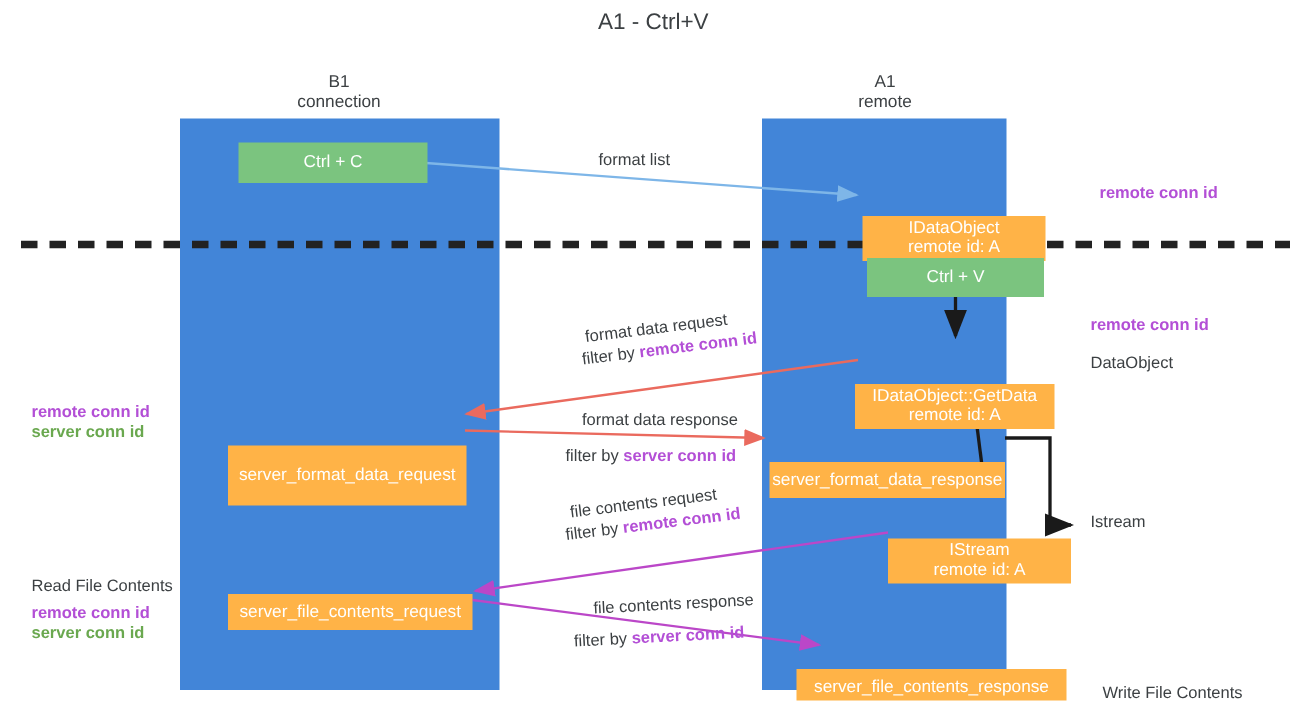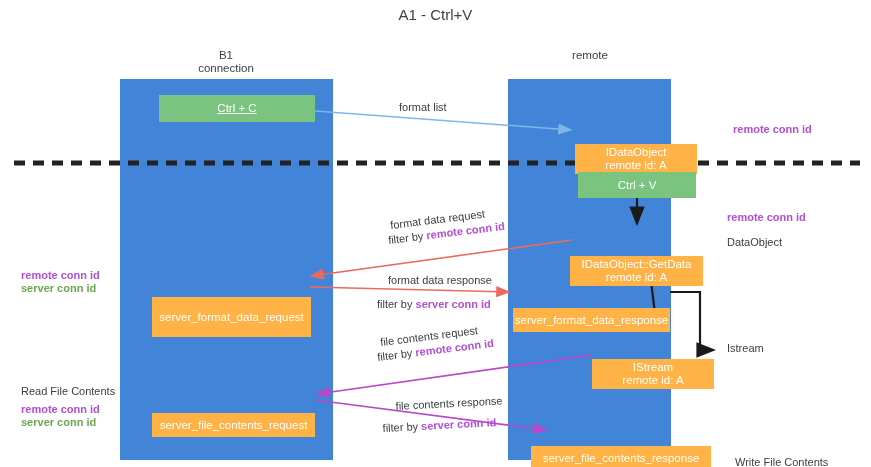--- a/index.html
+++ b/index.html
@@ -58,20 +58,21 @@
   </div>
 
   <div class="lane" id="lane-b1"></div>
   <div class="lane" id="lane-a1"></div>
 
   <div class="col-head" style="left:146px;top:49px;width:160px;">
     <div>B1</div>
     <div>connection</div>
   </div>
   <div class="col-head" style="left:510px;top:49px;width:160px;">
+    <div>A1</div>
     <div>remote</div>
   </div>
 
   <svg id="wires" viewBox="0 0 871 467">
     <defs>
       <marker id="ah-blue" markerWidth="9" markerHeight="7" refX="8" refY="3.5" orient="auto">
         <polygon points="0 0, 9 3.5, 0 7" fill="#7eb6e8"></polygon>
       </marker>
       <marker id="ah-red" markerWidth="9" markerHeight="7" refX="8" refY="3.5" orient="auto">
         <polygon points="0 0, 9 3.5, 0 7" fill="#ea6a5e"></polygon>
@@ -96,21 +97,21 @@
 
     <line x1="648" y1="258" x2="657" y2="329" stroke="#1a1a1a" stroke-width="2.2" marker-end="url(#ah-black)"></line>
 
     <path d="M 670 292 L 700 292 L 700 350 L 714 350" fill="none" stroke="#1a1a1a" stroke-width="2.2" marker-end="url(#ah-black)"></path>
 
     <line x1="592" y1="355" x2="317" y2="394" stroke="#bb47c8" stroke-width="1.6" marker-end="url(#ah-magenta)"></line>
 
     <line x1="315" y1="400" x2="546" y2="430" stroke="#bb47c8" stroke-width="1.6" marker-end="url(#ah-magenta)"></line>
   </svg>
 
-  <div class="box green" style="left:159px;top:95px;width:156px;height:27px;text-decoration:underline;">
+  <div class="box green" style="left:159px;top:95px;width:126px;height:27px;">
     <span class="two-line">Ctrl + C</span>
   </div>
 
   <div class="box orange" style="left:575px;top:116px;width:122px;height:30px;">
     <span class="two-line">IDataObject
 remote id: A</span>
   </div>
 
   <div class="box green" style="left:578px;top:172px;width:118px;height:26px;">
     <span class="two-line">Ctrl + V</span>
@@ -127,21 +128,21 @@
 
   <div class="box orange" style="left:513px;top:280px;width:157px;height:24px;">
     <span>server_format_data_response</span>
   </div>
 
   <div class="box orange" style="left:592px;top:331px;width:122px;height:30px;">
     <span class="two-line">IStream
 remote id: A</span>
   </div>
 
-  <div class="box orange" style="left:152px;top:385px;width:163px;height:24px;text-align:center;">
+  <div class="box orange" style="left:152px;top:368px;width:163px;height:24px;text-align:center;">
     <span>server_file_contents_request</span>
   </div>
 
   <div class="box orange" style="left:531px;top:418px;width:180px;height:24px;">
     <span>server_file_contents_response</span>
   </div>
 
   <div class="note" style="left:399px;top:101px;">format list</div>
 
   <div class="note slant" style="left:391px;top:219px;transform:rotate(-7deg);">format data request</div>

